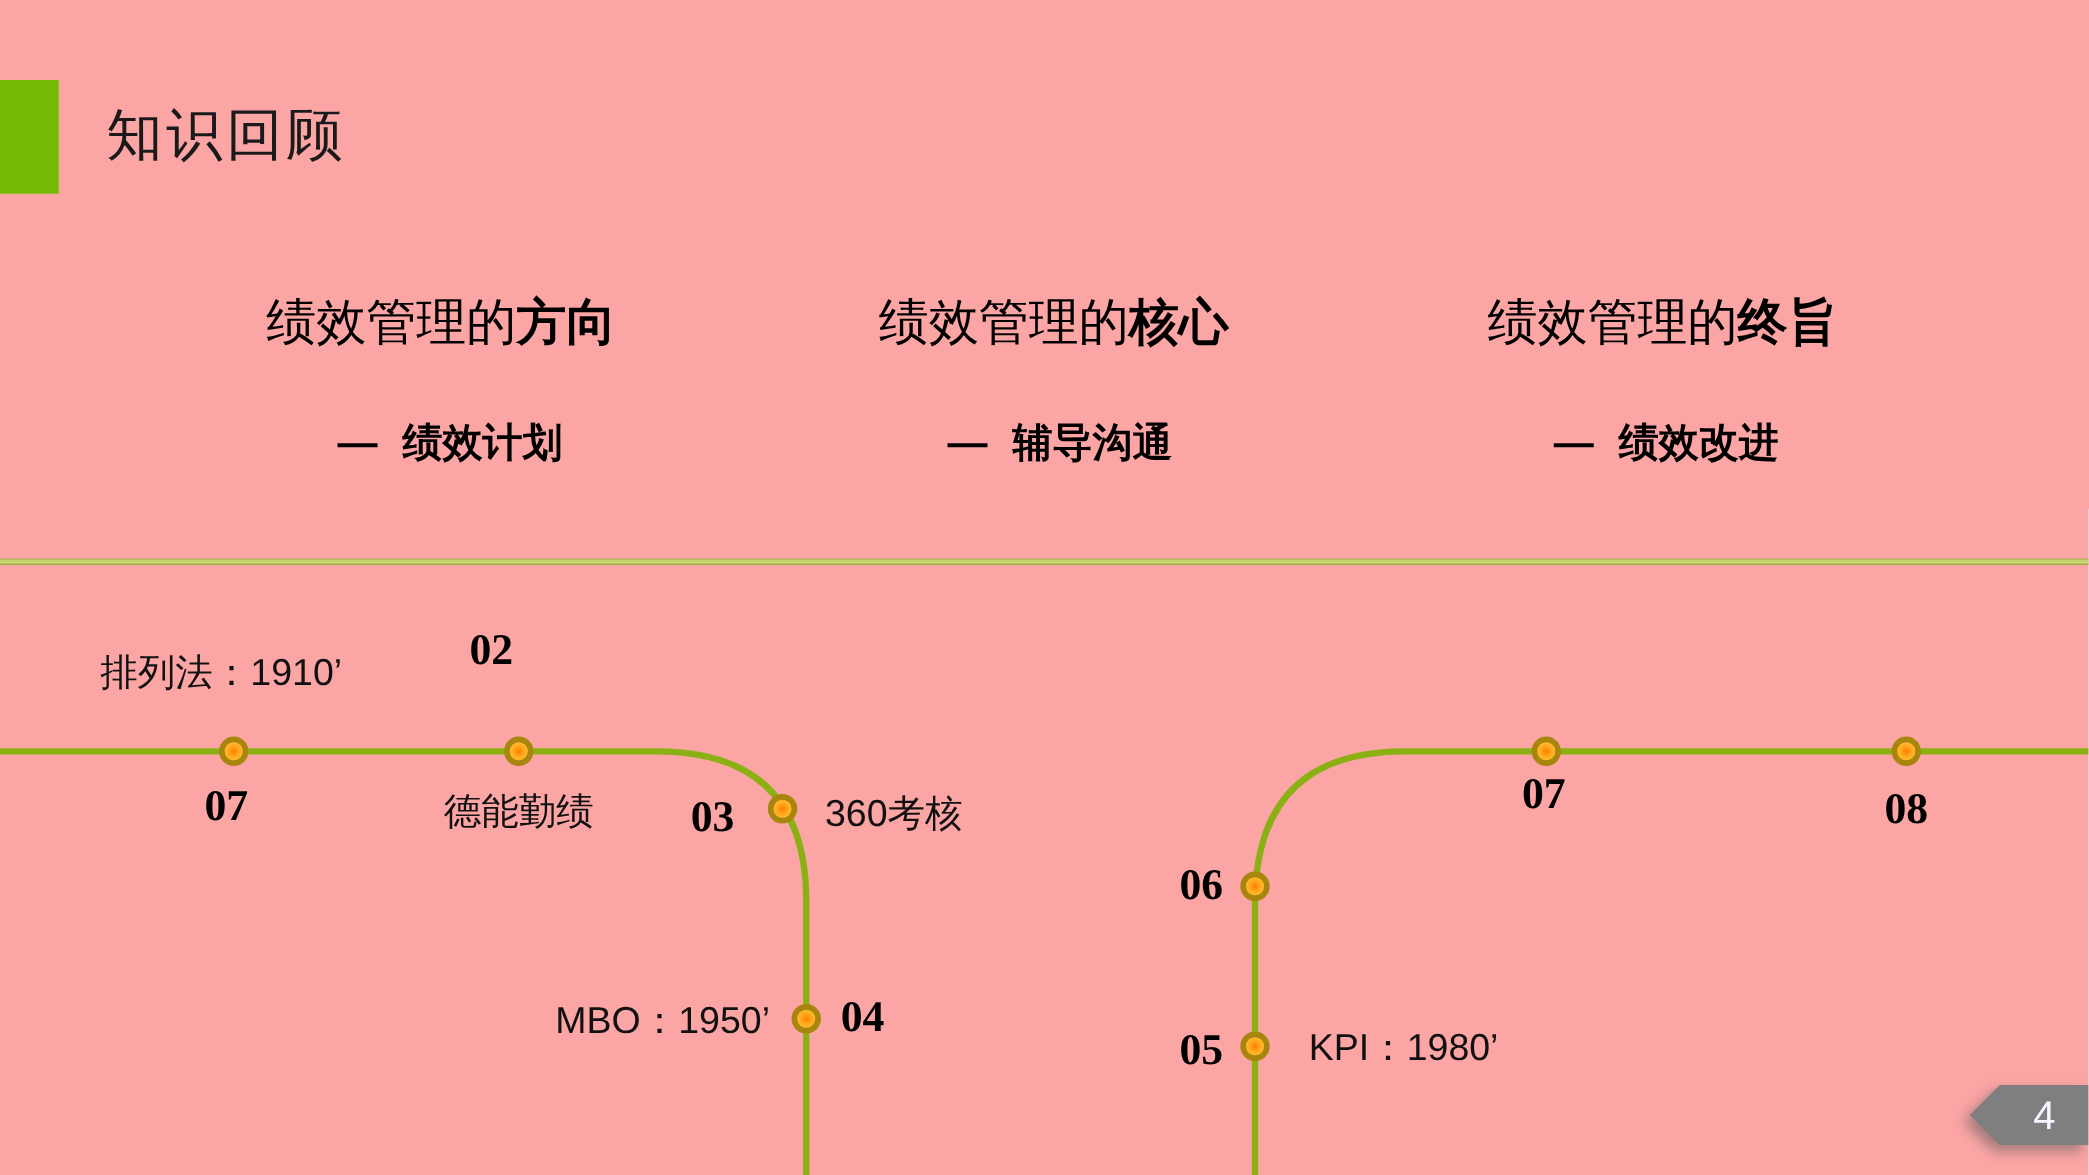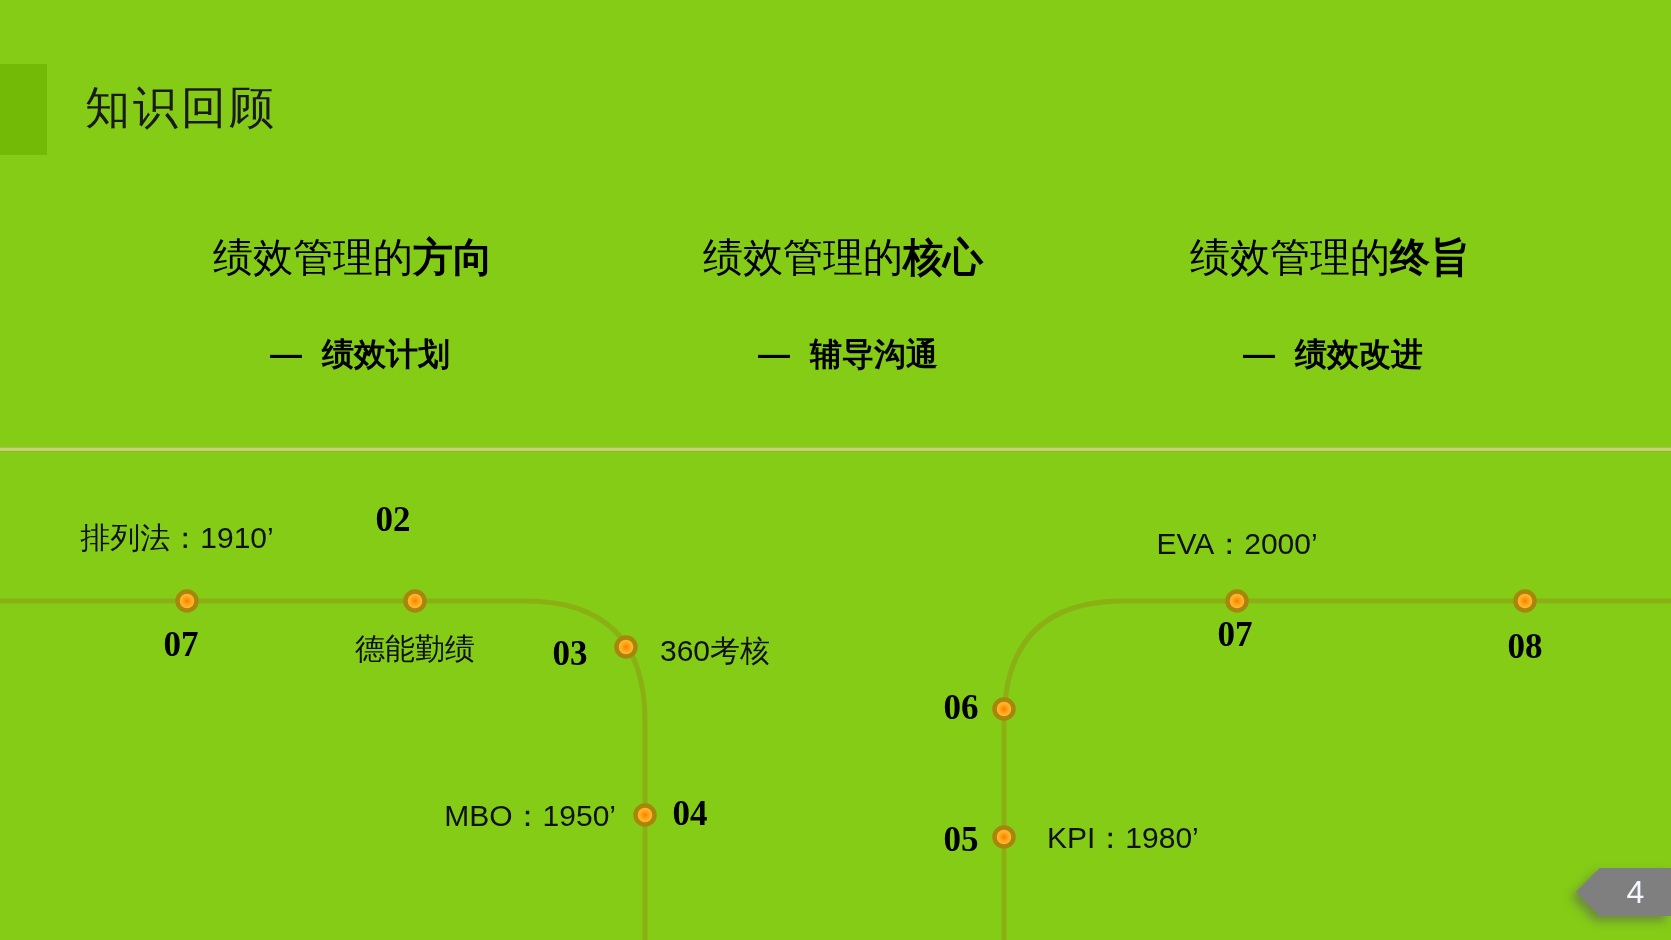--- a/index.html
+++ b/index.html
@@ -1,20 +1,20 @@
 <!DOCTYPE html>
 <html><head>
 <meta charset="utf-8">
 <style>
   html, body { margin: 0; padding: 0; background: #ffffff; }
   .slide {
     position: relative;
     width: 1671px;
     height: 940px;
-    background: #84cc16;
+    background: #fca5a5;
     overflow: hidden;
     font-family: "Liberation Sans", sans-serif;
     color: #000;
   }
   .title-block {
     position: absolute;
     left: 0; top: 64px;
     width: 47px; height: 91px;
     background: #72BA05;
   }
@@ -143,21 +143,20 @@
   <div class="tl-num centerx" style="left:961px;  top:820px;">05</div>
   <div class="tl-num centerx" style="left:961px;  top:688px;">06</div>
   <div class="tl-num centerx" style="left:1235px; top:615px;">07</div>
   <div class="tl-num centerx" style="left:1525px; top:627px;">08</div>
 
   <div class="tl-label centerx" style="left:177px;  top:518px;">排列法：1910’</div>
   <div class="tl-label centerx" style="left:415px;  top:629px;">德能勤绩</div>
   <div class="tl-label" style="left:660px; top:631px;">360考核</div>
   <div class="tl-label" style="right:1055px; top:796px;">MBO：1950’</div>
   <div class="tl-label" style="left:1047px; top:818px;">KPI：1980’</div>
-  <div class="tl-label centerx" style="left:1237px; top:524px;">EVA：2000’</div>
 
   <div class="page-badge-wrap">
     <div class="page-badge">
       <span>4</span>
     </div>
   </div>
 
 </div>
 
 </body></html>

